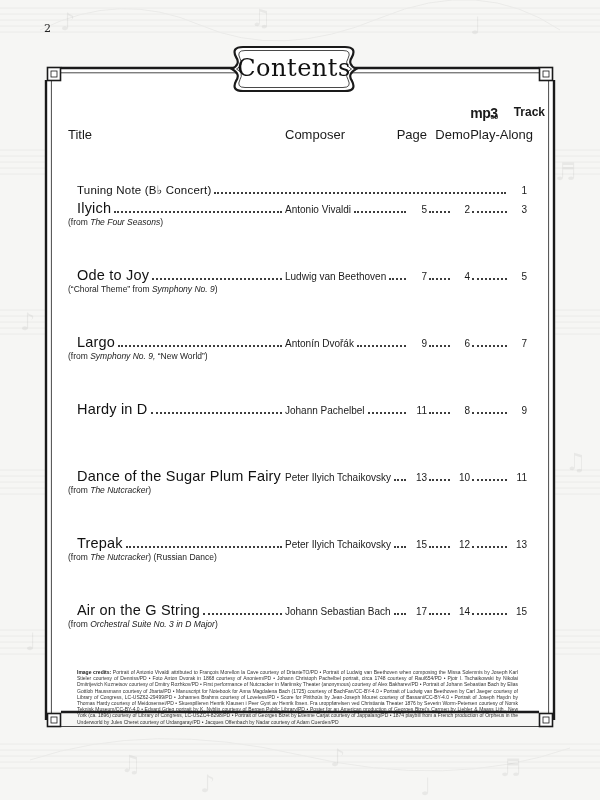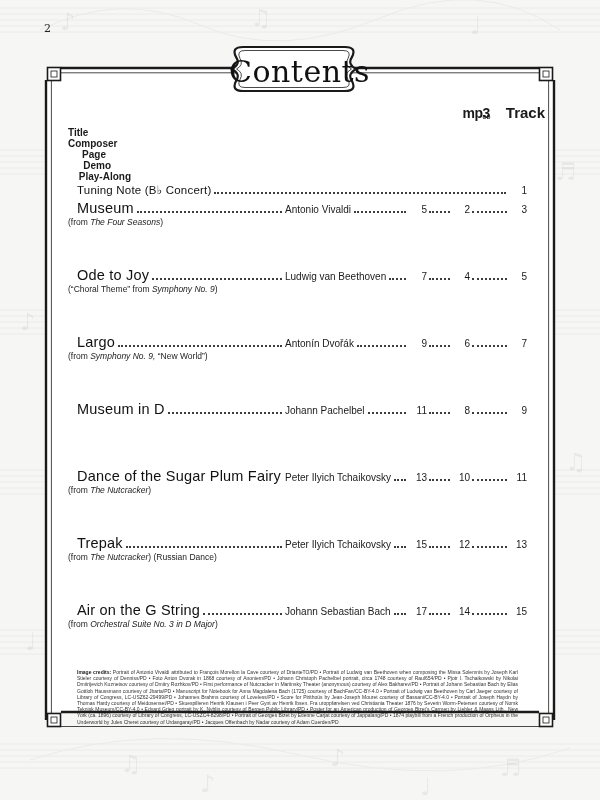--- a/index.html
+++ b/index.html
@@ -13,32 +13,32 @@
   #bg-texture{position:absolute;left:0;top:0;z-index:0;}
   #frame-svg{position:absolute;left:0;top:0;z-index:1;}
   .page-num{
     position:absolute;left:44px;top:22px;z-index:3;
     font-family:"DejaVu Serif","Liberation Serif",serif;font-size:11px;color:#222;
   }
   .plaque-title{
     position:absolute;left:229px;top:54px;width:130px;z-index:3;
     text-align:center;
     font-family:"DejaVu Serif","Liberation Serif",serif;
-    font-size:30px;color:#111;letter-spacing:.5px;
+    font-size:24px;color:#111;letter-spacing:.5px;
   }
   .content{position:absolute;left:68px;top:104px;width:477px;z-index:2;}
 
   
   .mp3row{display:flex;justify-content:flex-end;align-items:center;height:17px;gap:9px;}
   .mp3logo{position:relative;font-weight:bold;font-size:14px;letter-spacing:-.5px;line-height:12px;padding-right:2px;}
   .mp3logo .cd{position:absolute;right:1px;bottom:-4px;font-size:5px;letter-spacing:.5px;font-weight:bold;}
-  .trk{font-weight:bold;font-size:15px;margin-left:5px;line-height:11px;}
+  .trk{font-weight:bold;font-size:12px;margin-left:5px;line-height:11px;}
 
   
-  .hdr{display:flex;margin-top:6px;font-weight:bold;font-size:10px;height:12px;flex-direction:column;}
+  .hdr{display:flex;margin-top:6px;font-weight:normal;font-size:13px;height:12px;}
   .h-title{width:217px;}
   .h-composer{width:104px;}
   .h-page{width:38px;text-align:right;}
   .h-demo{width:43px;text-align:right;}
   .h-play{width:63px;text-align:right;}
 
   
   .rows{width:459px;}
   .row{
     display:grid;
@@ -166,21 +166,21 @@
         <span class="etitle">Tuning Note (B♭ Concert)</span>
         <span class="leader"></span>
       </span>
       <span class="num">1</span>
     </div>
 
     <div class="entries">
   <div class="entry">
     <div class="row">
       <span class="tz">
-        <span class="etitle">Museum</span>
+        <span class="etitle">Ilyich</span>
         <span class="leader"></span>
       </span>
       <span class="cz">
         <span class="ecomposer">Antonio Vivaldi</span>
         <span class="leader"></span>
       </span>
       <span class="num pg">5</span>
       <span class="g-leader"></span>
       <span class="num dm">2</span>
       <span class="g-leader"></span>
@@ -223,21 +223,21 @@
       <span class="num dm">6</span>
       <span class="g-leader"></span>
       <span class="num pl">7</span>
     </div>
     <div class="subtitle"><span>(from </span><i>Symphony No. 9,</i><span> “New World”)</span></div>
   </div>
 
   <div class="entry">
     <div class="row">
       <span class="tz">
-        <span class="etitle">Museum in D</span>
+        <span class="etitle">Hardy in D</span>
         <span class="leader"></span>
       </span>
       <span class="cz">
         <span class="ecomposer">Johann Pachelbel</span>
         <span class="leader"></span>
       </span>
       <span class="num pg">11</span>
       <span class="g-leader"></span>
       <span class="num dm">8</span>
       <span class="g-leader"></span>

